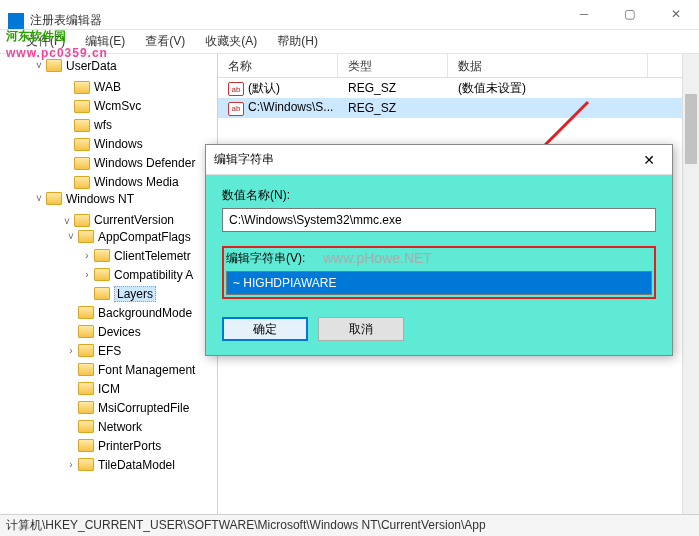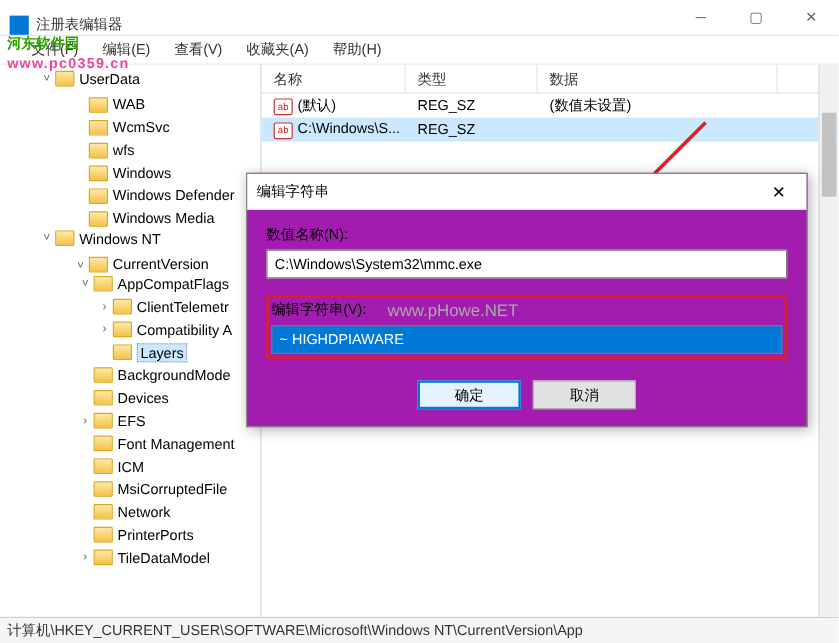--- a/index.html
+++ b/index.html
@@ -31,30 +31,30 @@
 .list-header { display: flex; height: 24px; border-bottom: 1px solid #e0e0e0; }
 .list-header .col { padding: 4px 10px; border-right: 1px solid #e5e5e5; color: #333; }
 .list-row { display: flex; height: 20px; align-items: center; }
 .list-row.selected { background: #cce8ff; }
 .list-row .cell { padding: 2px 10px; white-space: nowrap; overflow: hidden; }
 .ab-icon { width: 16px; height: 14px; background: #fff; border: 1px solid #c33; display: inline-flex; align-items: center; justify-content: center; color: #b22; font-size: 8px; font-weight: normal; margin-right: 4px; border-radius: 2px; }
 
 .statusbar { position: absolute; bottom: 0; left: 0; right: 0; height: 22px; border-top: 1px solid #d0d0d0; display: flex; align-items: center; padding-left: 6px; color: #333; background:#f5f5f5; }
 
 
-.dialog { position: absolute; left: 205px; top: 144px; width: 468px; background: #a21caf; border: 1px solid #888; box-shadow: 2px 2px 10px rgba(0,0,0,.3); z-index: 10; }
+.dialog { position: absolute; left: 205px; top: 144px; width: 468px; background: #5eead4; border: 1px solid #888; box-shadow: 2px 2px 10px rgba(0,0,0,.3); z-index: 10; }
 .dialog .dlg-titlebar { height: 30px; background: #fff; display: flex; align-items: center; padding: 0 8px; border-bottom: 1px solid #ddd; }
 .dialog .dlg-titlebar .dlg-title { flex: 1; color: #000; }
 .dialog .dlg-close { width: 30px; text-align: center; font-size: 14px; }
 .dialog .dlg-body { padding: 12px 16px 14px; }
 .dialog .field-label { color: #000; margin-bottom: 4px; display: block; }
 .dialog .textbox { width: 100%; height: 24px; border: 1px solid #7a7a7a; background: #fff; padding: 2px 6px; font-size: 12px; }
 .dialog .textbox.selected { background: #0078d7; color: #fff; }
 .dialog .highlight-box { border: 2px solid #e02020; padding: 2px; margin-top: 2px; }
-.dialog .btn-row { display: flex; justify-content: center; gap: 10px; margin-top: 18px; }
+.dialog .btn-row { display: flex; justify-content: flex-start; gap: 10px; margin-top: 18px; }
 .dialog .btn { width: 86px; height: 24px; border: 1px solid #adadad; background: #e1e1e1; display: flex; align-items: center; justify-content: center; }
 .dialog .btn.primary { border: 2px solid #0078d7; background:#e5f1fb; }
 
 .watermark { position: absolute; top: 20px; left: 6px; color: #2aa000; font-size: 22px; font-weight: bold; pointer-events: none; z-index: 20; }
 .watermark small { display:block; color:#ec4899; font-size:12px; letter-spacing:1px; }
 .wm2 { position:absolute; top:250px; left:323px; color:#aaa; font-size:14px; z-index:15; pointer-events:none; }
 
 .arrow { position:absolute; left:468px; top:92px; z-index:9; pointer-events:none; }
 
 .scrollbar-v { position:absolute; right:0; top:54px; bottom:22px; width:17px; background:#f0f0f0; border-left:1px solid #ddd; }

